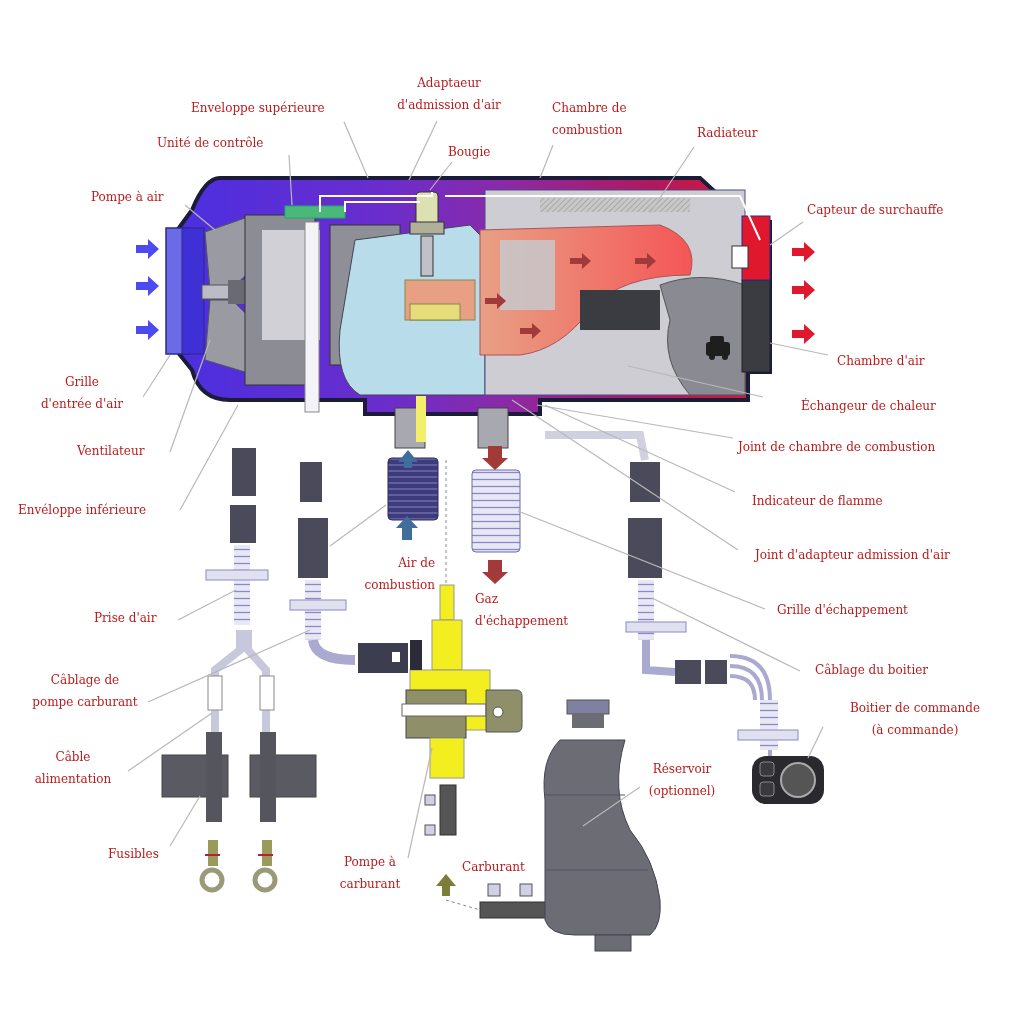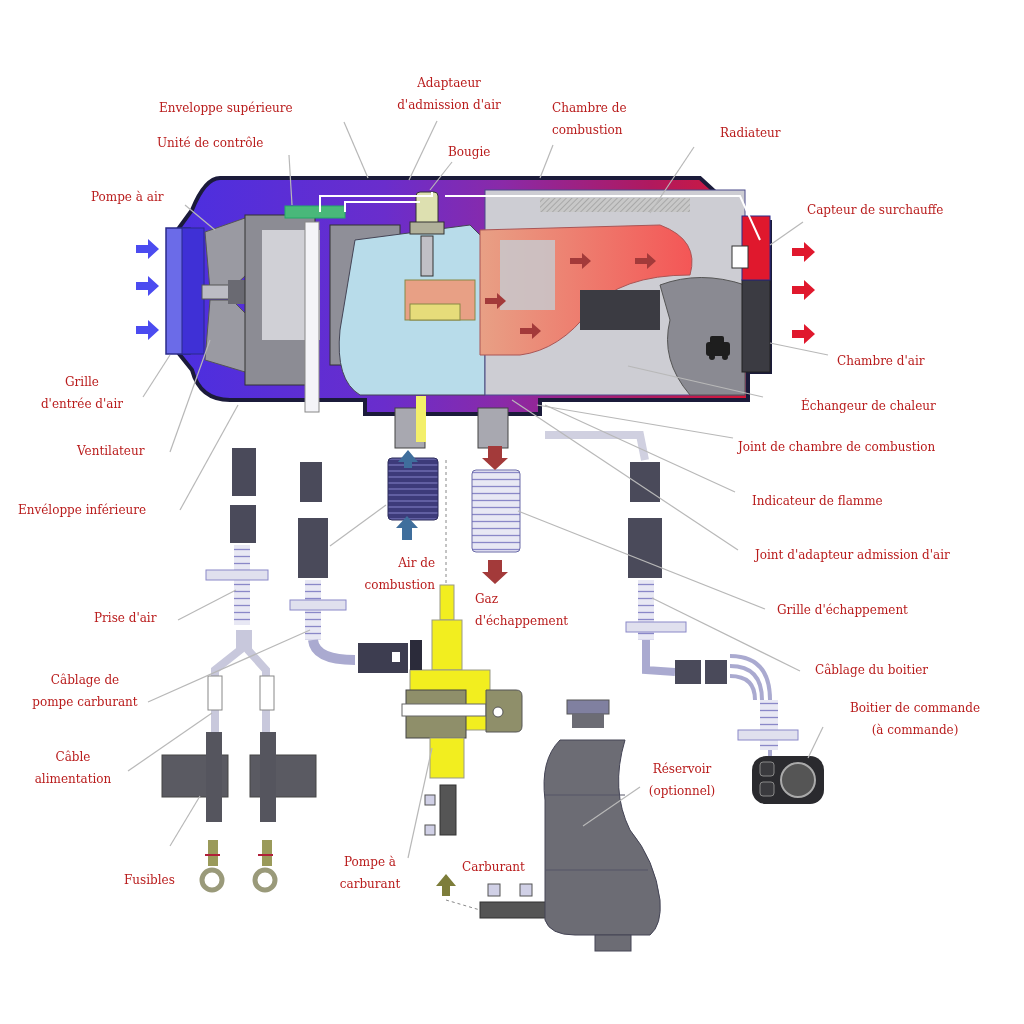--- a/index.html
+++ b/index.html
@@ -248,30 +248,30 @@
     <line x1="148" y1="702" x2="310" y2="630"></line>
     <line x1="800" y1="671" x2="652" y2="598"></line>
     <line x1="823" y1="727" x2="808" y2="758"></line>
     <line x1="128" y1="771" x2="212" y2="713"></line>
     <line x1="640" y1="787" x2="583" y2="826"></line>
     <line x1="170" y1="846" x2="200" y2="796"></line>
     <line x1="408" y1="858" x2="432" y2="748"></line>
   </g>
 </svg>
 
-<div class="lbl" style="left:159px;top:97px;text-align:center;">Enveloppe supérieure</div>
+<div class="lbl" style="left:191px;top:97px;text-align:center;">Enveloppe supérieure</div>
 <div class="lbl c" style="left:374px;top:72px;width:150px;">
   <span>Adaptaeur</span>
   <span>d'admission d'air</span>
 </div>
 <div class="lbl" style="left:552px;top:97px;">
   <span>Chambre de</span>
   <span>combustion</span>
 </div>
-<div class="lbl" style="left:720px;top:122px;">Radiateur</div>
+<div class="lbl" style="left:697px;top:122px;">Radiateur</div>
 <div class="lbl" style="left:157px;top:132px;">Unité de contrôle</div>
 <div class="lbl" style="left:448px;top:141px;">Bougie</div>
 <div class="lbl" style="left:91px;top:186px;">Pompe à air</div>
 <div class="lbl" style="left:807px;top:199px;">Capteur de surchauffe</div>
 <div class="lbl" style="left:837px;top:350px;">Chambre d'air</div>
 <div class="lbl c" style="left:22px;top:371px;width:120px;">
   <span>Grille</span>
   <span>d'entrée d'air</span>
 </div>
 <div class="lbl" style="left:775px;top:395px;margin-left:26px;">Échangeur de chaleur</div>
@@ -300,18 +300,18 @@
   <span>(à commande)</span>
 </div>
 <div class="lbl c" style="left:18px;top:746px;width:110px;">
   <span>Câble</span>
   <span>alimentation</span>
 </div>
 <div class="lbl c" style="left:632px;top:758px;width:100px;">
   <span>Réservoir</span>
   <span>(optionnel)</span>
 </div>
-<div class="lbl" style="left:124px;top:843px;margin-top:26px;">Fusibles</div>
+<div class="lbl" style="left:108px;top:843px;">Fusibles</div>
 <div class="lbl c" style="left:325px;top:851px;width:90px;">
   <span>Pompe à</span>
   <span>carburant</span>
 </div>
 <div class="lbl" style="left:462px;top:856px;">Carburant</div>
 
 </body></html>

